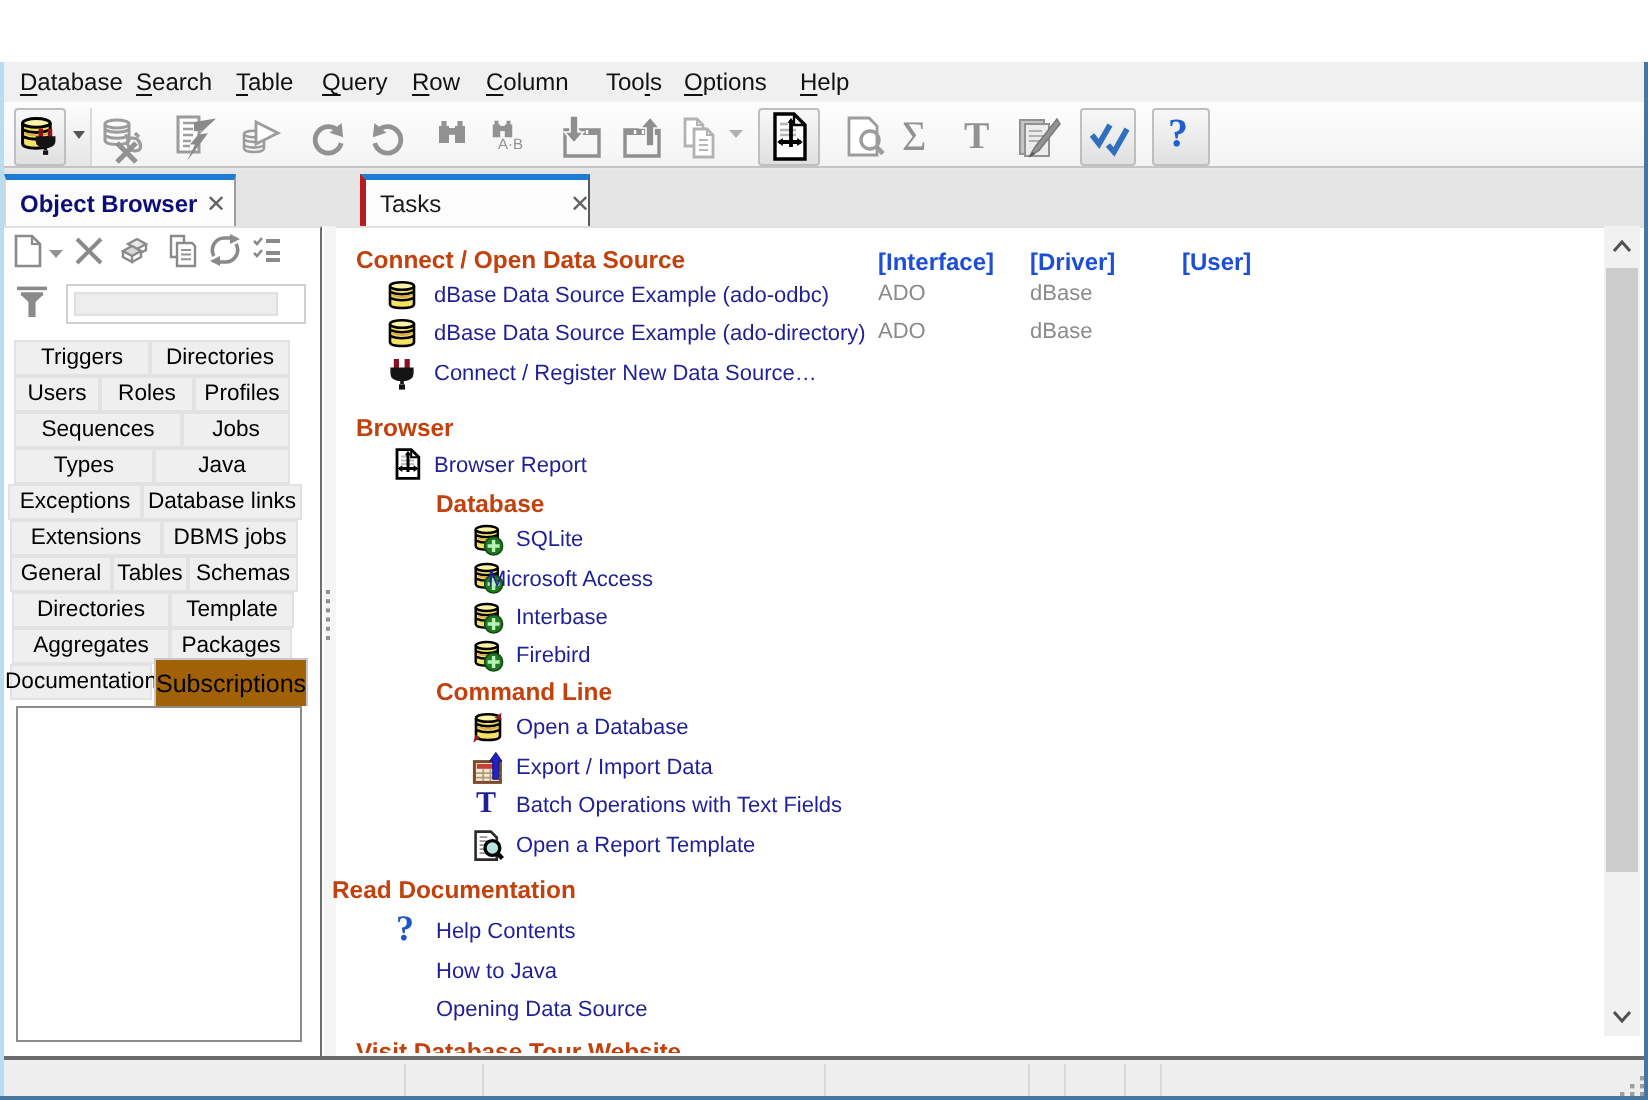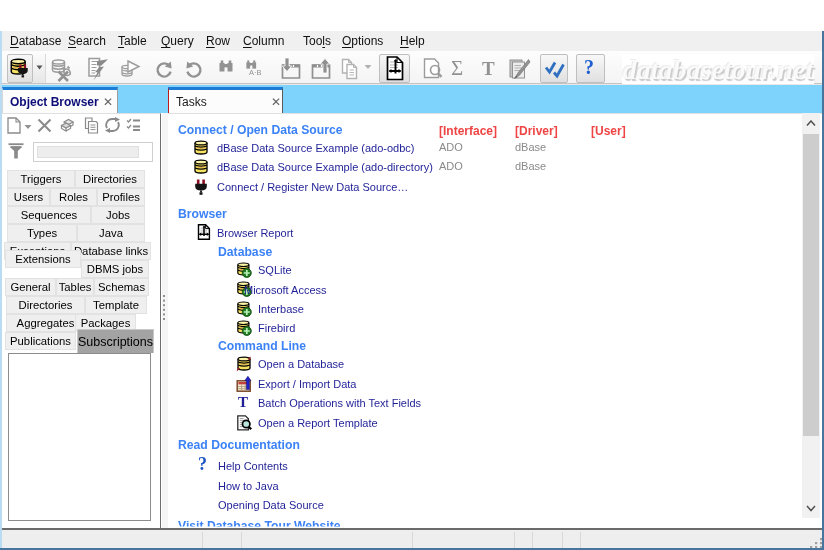--- a/index.html
+++ b/index.html
@@ -6,35 +6,35 @@
 .abs{position:absolute}
 #win{position:absolute;left:0;top:0;width:824px;height:550px;background:#fff;overflow:hidden}
 #title{position:absolute;left:0;top:0;width:824px;height:31px;background:#0c7bd8}
 #title .txt{position:absolute;left:32px;top:7px;color:#fff;font-size:13.5px}
 #menu{position:absolute;left:0;top:31px;width:824px;height:20px;background:#f0f0f0;font-size:12px;color:#111}
 #menu span{position:absolute;top:3px}
 #menu u{text-decoration:underline;text-underline-offset:2px}
 #tbar{position:absolute;left:0;top:51px;width:824px;height:33px;background:linear-gradient(#fdfdfd,#f4f4f4);border-bottom:1px solid #c4c4c4}
 .tbtn{position:absolute;top:3px;height:29px;border:1px solid #bfbfbf;border-radius:2px;background:linear-gradient(#f8f8f8,#e0e0e0)}
 #wmark{position:absolute;left:622px;top:3px;width:192px;height:30px;background:#fff;font-family:"Liberation Serif",serif;font-style:italic;font-weight:bold;font-size:28px;color:#fafafa;text-shadow:1.5px 2px 1px #c9c9c9,-1px -1px 0 #ececec;text-align:center}
-#tabzone{position:absolute;left:0;top:84px;width:824px;height:29px;background:#7dd3fc;border-top:1px solid #e8e8e8}
+#tabzone{position:absolute;left:0;top:84px;width:824px;height:29px;background:#e5e5e5;border-top:1px solid #e8e8e8}
 .tab{position:absolute;top:2px;height:27px;background:#fcfcfc;border-top:3px solid #1c7cd6}
 .tab .x{position:absolute;top:5px;color:#636363;font-size:12px}
 #lpanel{position:absolute;left:0;top:113px;width:161px;height:415px;background:#fff;border-top:1px solid #e0e0e0;border-right:1px solid #6e6e6e}
 #combo{position:absolute;left:33px;top:142px;width:120px;height:20px;border:1px solid #cfcfcf;background:#fff}
 #combo .fill{position:absolute;left:3px;top:3px;right:13px;bottom:3px;background:#ededed;border:1px solid #e0e0e0}
 .gt{position:absolute;background:#efefef;border:1px solid #e2e2e2;font-size:11.3px;color:#000;text-align:center;display:flex;align-items:center;justify-content:center;white-space:nowrap}
 #lbox{position:absolute;left:8px;top:353px;width:143px;height:168px;background:#fff;border:1px solid #8c8c8c}
 #split{position:absolute;left:162px;top:113px;width:6px;height:415px;background:#f5f5f5}
 #tpanel{position:absolute;left:168px;top:113px;width:656px;height:414px;background:#fff;border-top:1px solid #e0e0e0}
 .trow{position:absolute;height:20px;display:flex;align-items:center;font-size:11px;white-space:nowrap}
 .lnk{color:#1f1f96}
-.hdr{font-weight:bold;color:#3b82f6;font-size:12.2px !important}
+.hdr{font-weight:bold;color:#c2410c;font-size:12.2px !important}
 .gcol{position:absolute;color:#8a8a8a;font-size:11px}
-.gcolb{position:absolute;color:#ef4444;font-size:12px;font-weight:bold}
+.gcolb{position:absolute;color:#1d4ed8;font-size:12px;font-weight:bold}
 #sbar{position:absolute;left:802px;top:113px;width:18px;height:405px;background:#f1f1f1}
 #sthumb{position:absolute;left:1px;top:21px;width:16px;height:302px;background:#cdcdcd}
 #sbot{position:absolute;left:0;top:528px;width:824px;height:22px;background:#eeeeee;border-top:2px solid #6b6b6b}
 .ssep{position:absolute;top:2px;width:1px;height:18px;background:#d8d8d8}
 #bl{position:absolute;left:0;top:31px;width:2px;height:519px;background:#b9dcf3}
 #br{position:absolute;right:0;top:31px;width:2px;height:519px;background:#47759e}
 #bb{position:absolute;left:0;top:548px;width:824px;height:2px;background:#47759e}
 .ic{position:absolute}
 </style></head>
 <body>
@@ -212,29 +212,28 @@
       <path d="M21.5 1.5 L10.5 15.5 L7.5 20.5 L12.5 17.2 L23 4 Z" fill="#929292" stroke="#787878" stroke-width="0.7"></path>
       <path d="M7.5 20.5 L9.5 18 L10.5 19 Z" fill="#555"></path>
     </svg>
     <div class="tbtn" style="left:540px;width:28px"></div>
     <svg class="ic" style="left:544px;top:7px" width="22" height="22" viewBox="0 0 22 22">
       <path d="M2 9.5 L5.5 14 L11 4.5" stroke="#2e6fc0" stroke-width="2.8" fill="none"></path>
       <path d="M10 14.5 L13 18 L19.5 6.5" stroke="#2e6fc0" stroke-width="2.8" fill="none"></path>
     </svg>
     <div class="tbtn" style="left:576px;width:29px"></div>
     <div class="abs" style="left:584px;top:5px;font-size:20px;font-weight:bold;color:#1f5fd0;font-family:'Liberation Serif',serif">?</div>
-    <div id="wmark">databasetour.net</div>
   </div>
 
   <div id="tabzone">
     <div class="tab" style="left:2px;width:116px;border-right:1px solid #9c9c9c;border-left:1px solid #d8d8d8">
       <div class="abs" style="left:7px;top:5px;font-size:12px;font-weight:bold;color:#0d0d78">Object Browser</div>
       <div class="x" style="left:100px">✕</div>
     </div>
-    <div class="tab" style="left:168px;width:115px;border-right:1px solid #5a5a5a;border-left:1px solid #b91c1c">
+    <div class="tab" style="left:180px;width:115px;border-right:1px solid #5a5a5a;border-left:3px solid #b91c1c">
       <div class="abs" style="left:7px;top:5px;font-size:12px;color:#1a1a1a">Tasks</div>
       <div class="x" style="left:102px">✕</div>
     </div>
   </div>
 
   <div id="lpanel"></div>
   <div id="lefticons">
     <svg class="abs" style="left:7px;top:117px" width="14" height="17" viewBox="0 0 14 17">
       <path d="M1 1 H9 L13 5 V16 H1 Z" fill="none" stroke="#8a8a8a" stroke-width="1.3"></path>
       <path d="M9 1 V5 H13" fill="none" stroke="#8a8a8a" stroke-width="1.1"></path>
@@ -285,31 +284,31 @@
     <div class="gt" style="left:75px;top:170px;width:70px;height:18px">Directories</div>
     <div class="gt" style="left:7px;top:188px;width:43px;height:18px">Users</div>
     <div class="gt" style="left:50px;top:188px;width:47px;height:18px">Roles</div>
     <div class="gt" style="left:97px;top:188px;width:48px;height:18px">Profiles</div>
     <div class="gt" style="left:7px;top:206px;width:84px;height:18px">Sequences</div>
     <div class="gt" style="left:91px;top:206px;width:54px;height:18px">Jobs</div>
     <div class="gt" style="left:7px;top:224px;width:70px;height:18px">Types</div>
     <div class="gt" style="left:77px;top:224px;width:68px;height:18px">Java</div>
     <div class="gt" style="left:4px;top:242px;width:67px;height:18px">Exceptions</div>
     <div class="gt" style="left:71px;top:242px;width:80px;height:18px">Database links</div>
-    <div class="gt" style="left:5px;top:250px;width:76px;height:18px">Extensions</div>
+    <div class="gt" style="left:5px;top:260px;width:76px;height:18px">Extensions</div>
     <div class="gt" style="left:81px;top:260px;width:68px;height:18px">DBMS jobs</div>
     <div class="gt" style="left:5px;top:278px;width:51px;height:18px">General</div>
     <div class="gt" style="left:56px;top:278px;width:38px;height:18px">Tables</div>
     <div class="gt" style="left:94px;top:278px;width:55px;height:18px">Schemas</div>
     <div class="gt" style="left:6px;top:296px;width:79px;height:18px">Directories</div>
     <div class="gt" style="left:85px;top:296px;width:62px;height:18px">Template</div>
     <div class="gt" style="left:6px;top:314px;width:79px;height:18px">Aggregates</div>
-    <div class="gt" style="left:75px;top:314px;width:61px;height:18px">Packages</div>
-    <div class="gt" style="left:5px;top:332px;width:71px;height:18px">Publications</div>
-    <div class="gt" style="left:77px;top:329px;width:77px;height:24px;background:#a3a3a3;border:1px solid #c8c8c8;border-bottom:none;font-size:12.5px">Subscriptions</div>
+    <div class="gt" style="left:85px;top:314px;width:61px;height:18px">Packages</div>
+    <div class="gt" style="left:5px;top:332px;width:71px;height:18px">Documentation</div>
+    <div class="gt" style="left:77px;top:329px;width:77px;height:24px;background:#a16207;border:1px solid #c8c8c8;border-bottom:none;font-size:12.5px">Subscriptions</div>
   </div>
   <div id="lbox"></div>
 
   <div id="split"></div>
   <svg class="abs" style="left:163px;top:295px" width="3" height="25" viewBox="0 0 3 25">
     <g fill="#909090">
         <rect y="0" width="2" height="2"></rect>
         <rect y="4.6" width="2" height="2"></rect>
         <rect y="9.2" width="2" height="2"></rect>
         <rect y="13.8" width="2" height="2"></rect>
@@ -372,21 +371,21 @@
     <svg class="ic" style="left:236px;top:376px" width="16" height="16" viewBox="0 0 16 16">
         <use href="#expimp"></use>
       </svg>
     <div class="trow lnk" style="left:258px;top:374px">Export / Import Data</div>
     <div class="abs" style="left:238px;top:394px;font-size:15px;font-weight:bold;color:#1f1f96;font-family:'Liberation Serif',serif">T</div>
     <div class="trow lnk" style="left:258px;top:393.3px">Batch Operations with Text Fields</div>
     <svg class="ic" style="left:236px;top:415px" width="16" height="16" viewBox="0 0 16 16">
         <use href="#pagemag"></use>
       </svg>
     <div class="trow lnk" style="left:258px;top:412.6px">Open a Report Template</div>
-    <div class="trow hdr" style="left:178px;top:435px">Read Documentation</div>
+    <div class="trow hdr" style="left:166px;top:435px">Read Documentation</div>
     <div class="abs" style="left:198px;top:454px;font-size:18px;font-weight:bold;color:#1d55c4;font-family:'Liberation Serif',serif">?</div>
     <div class="trow lnk" style="left:218px;top:455.6px">Help Contents</div>
     <div class="trow lnk" style="left:218px;top:475.8px">How to Java</div>
     <div class="trow lnk" style="left:218px;top:495.1px">Opening Data Source</div>
     <div class="trow hdr" style="left:178px;top:515.5px;clip-path:inset(0 0 9px 0)">Visit Database Tour Website</div>
   </div>
 
   <div id="sbar">
     <svg class="abs" style="left:4px;top:7px" width="10" height="7" viewBox="0 0 10 7">
         <path d="M1 5.5 L5 1 L9 5.5" stroke="#505050" stroke-width="1.5" fill="none"></path>

